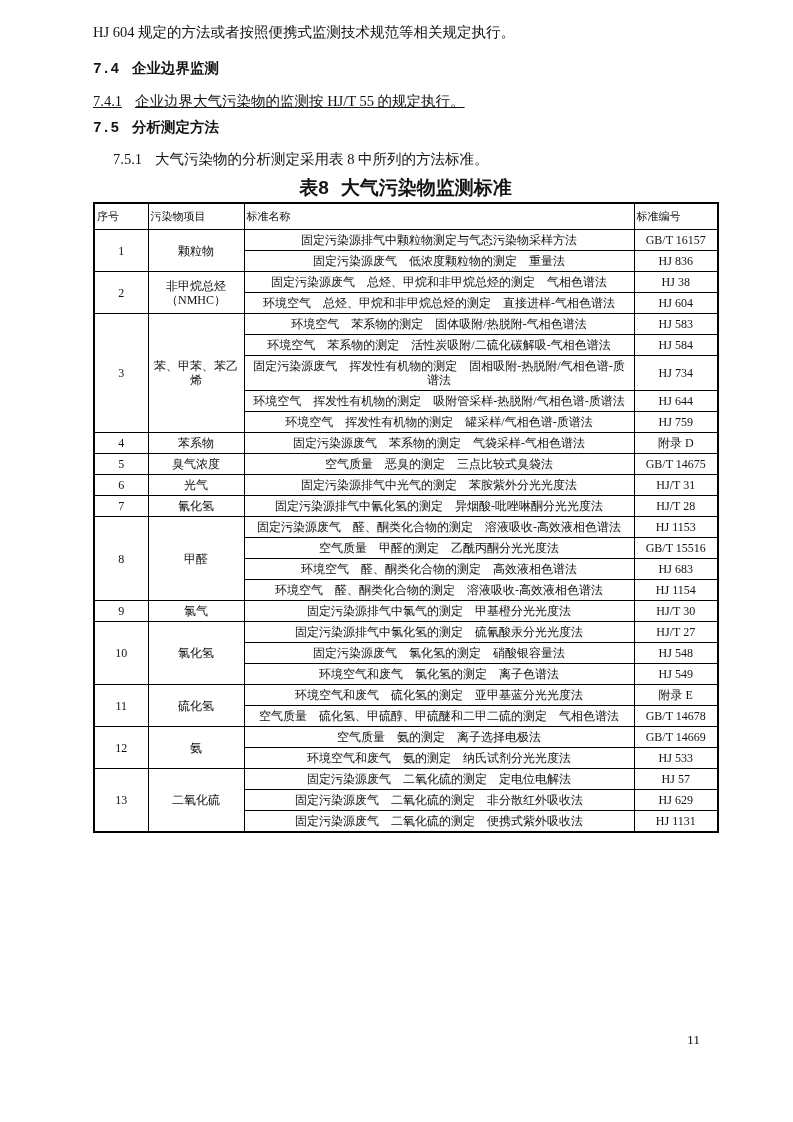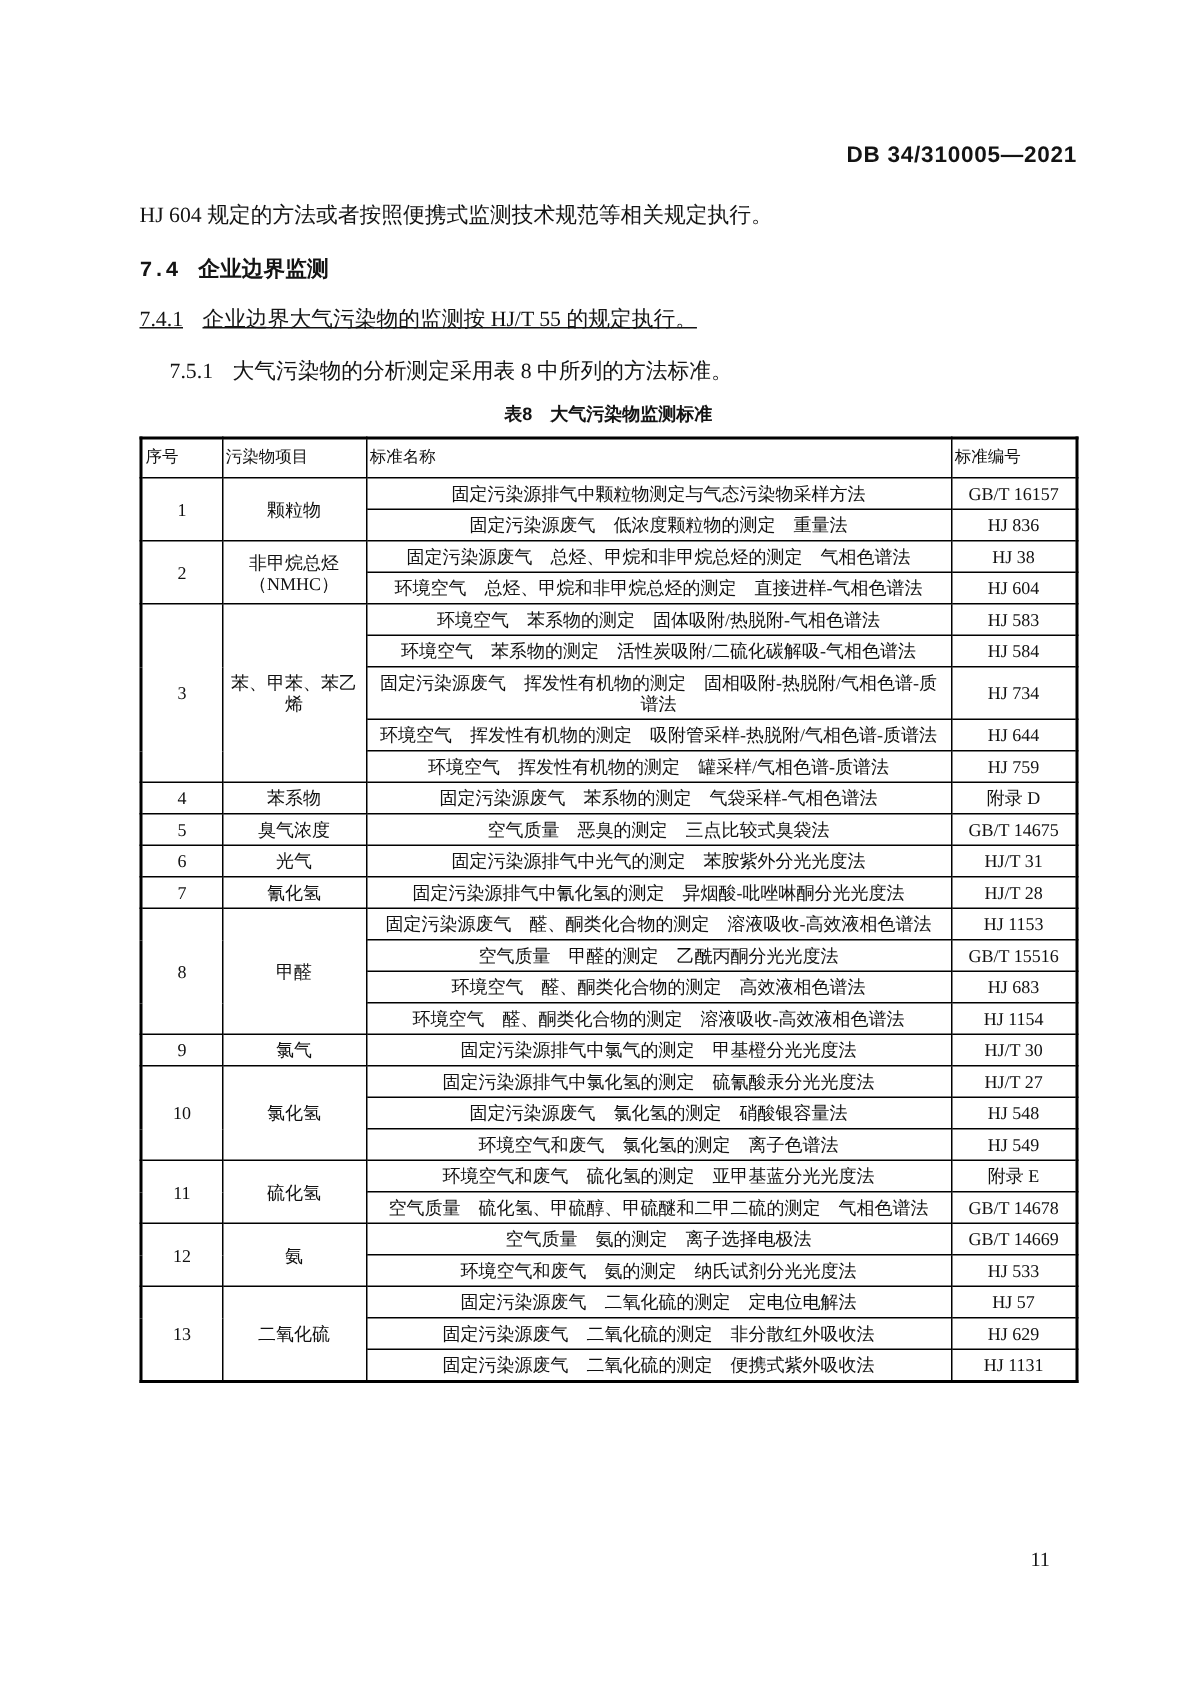--- a/index.html
+++ b/index.html
@@ -22,21 +22,21 @@
   }
   .h74 { margin-top:10px; }
   .h75 { margin-top:0px; }
   .cnum { margin-right:13px; }
   .heading .cnum { font-family:Liberation Mono, monospace; }
   .c741 { margin-top:7px;text-decoration:underline; }
   .c751 { margin-top:6px;margin-left:20px; }
   .table-caption {
     margin-top:4px; text-align:center;
     font-family:"Liberation Sans","DejaVu Sans",sans-serif;
-    font-weight:700; font-size:12px; line-height:19px;
+    font-weight:700; font-size:19px; line-height:19px;
   }
   .caption-gap { display:inline-block; width:12px; }
   table.std {
     margin-top:5px; width:624px; table-layout:fixed;
     border-collapse:collapse; border:2px solid #000;
     font-size:12px;
   }
   table.std th, table.std td {
     border:1px solid #000; vertical-align:middle;
     font-weight:normal; color:#111;
@@ -46,33 +46,35 @@
   td.name-cell { text-align:left; padding-left:8px; padding-right:4px; }
   tr.group-start td { border-top:1.5px solid #000; }
   .page-number { position:absolute; left:687px; top:1032px; font-size:13.5px; }
 </style>
 </head>
 <body>
 
 <div class="page">
   <div class="content">
 
-    <div class="doc-number">DB 34/310005—2021</div>
 
     <p class="para intro">HJ 604 规定的方法或者按照便携式监测技术规范等相关规定执行。</p>
 
     <div class="heading h74">
       <span class="cnum">7.4</span><span>企业边界监测</span>
     </div>
 
     <p class="para c741">
       <span class="cnum">7.4.1</span><span>企业边界大气污染物的监测按 HJ/T 55 的规定执行。</span>
     </p>
 
 
+    <div class="heading h75">
+      <span class="cnum">7.5</span><span>分析测定方法</span>
+    </div>
 
     <p class="para c751">
       <span class="cnum">7.5.1</span><span>大气污染物的分析测定采用表 8 中所列的方法标准。</span>
     </p>
 
     <div class="table-caption">
       <span>表8</span><span class="caption-gap"></span><span>大气污染物监测标准</span>
     </div>
 
     <table class="std">

